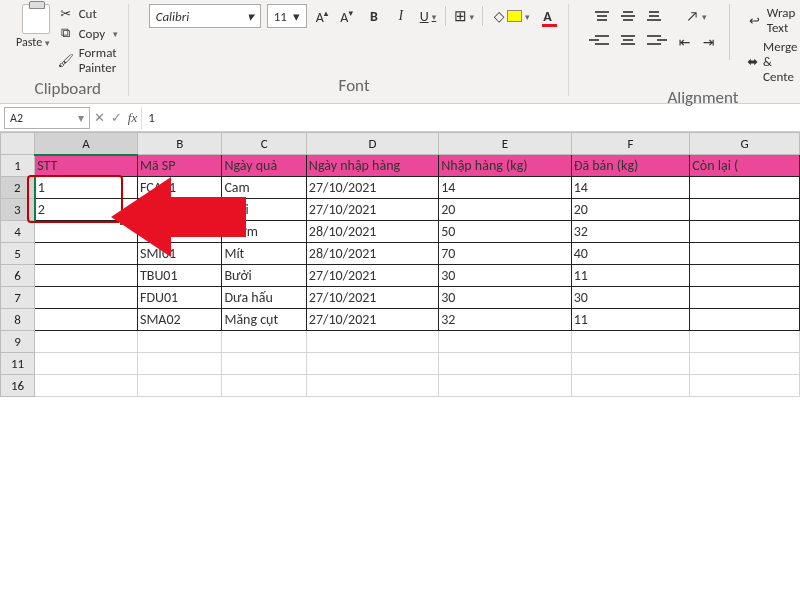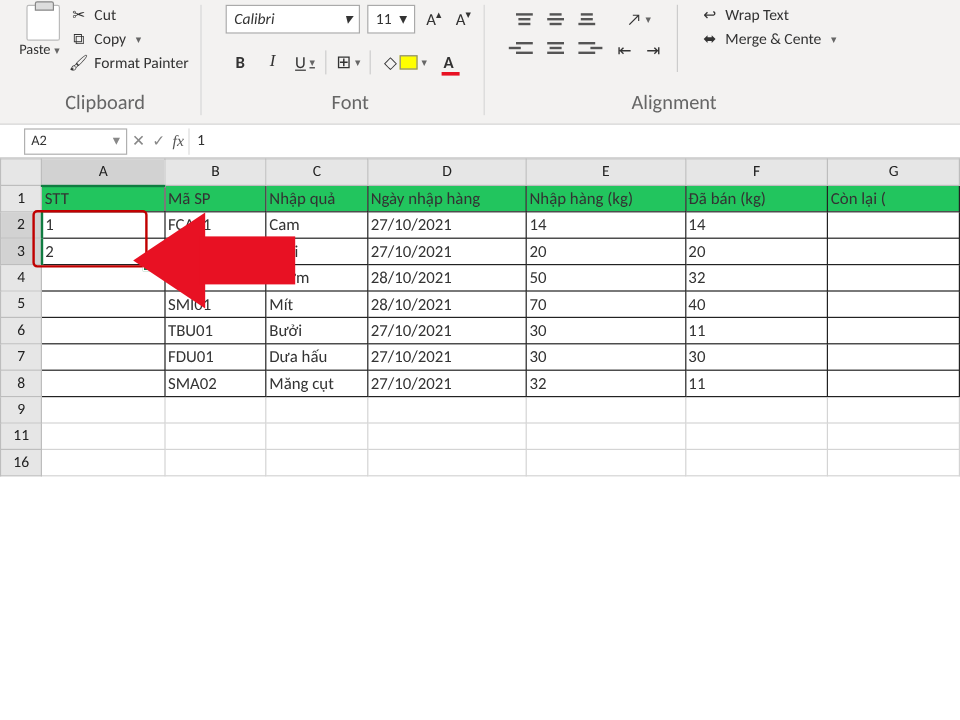--- a/index.html
+++ b/index.html
@@ -40,37 +40,37 @@
 
 .align-grid { display:grid; grid-template-columns: repeat(3, 26px); grid-template-rows: repeat(2, 24px); gap:0; }
 .align-btn{ display:flex; flex-direction:column; align-items:center; justify-content:center; cursor:pointer; gap:2px;}
 .al-line{width:14px;height:2px;background:#555;}
 .al-line.s{width:10px;}
 .indent-col{display:flex; flex-direction:column; gap:2px;}
 .wrap-col{display:flex; flex-direction:column; gap:2px; margin-left:8px;}
 .wrap-row{display:flex; align-items:center; gap:5px; font-size:13px; cursor:pointer; padding:1px 2px;}
 
 
-.fx-bar { display: flex; align-items: center; border-bottom: 1px solid #ccc; height: 28px; padding: 2px 20px; gap: 4px; background:#fff;}
+.fx-bar { display: flex; align-items: center; border-bottom: 1px solid #ccc; height: 28px; padding: 2px 4px; gap: 4px; background:#fff;}
 .name-box { width: 86px; height: 22px; border: 1px solid #b0b0b0; display: flex; align-items: center; padding: 0 5px; font-size: 12px; justify-content: space-between; background:#fff;}
 .fx-btns{display:flex; gap:6px; align-items:center; color:#888;}
 .fx-ic{font-style:italic; font-family:"Times New Roman",serif; color:#555;}
 .fx-input-wrap{flex:1; display:flex; align-items:center; border-left: 1px solid #ddd; height:22px; padding-left:6px;}
 .fx-val{font-size:13px;}
 
 
 .sheet-area{position:relative;}
 .sheet{border-collapse:collapse; width:100%; table-layout:fixed;}
 .sheet th, .sheet td{border:1px solid #d4d4d4; height:22px; font-size:14px; padding:0 2px; text-align:left; overflow:hidden; white-space:nowrap;}
 .sheet thead th{background:#e6e6e6; border-color:#bdbdbd; text-align:center; font-weight:normal; font-size:13px; color:#222;}
 .sheet .rownum{width:30px; background:#e6e6e6; text-align:center; color:#222; font-size:13px; border-color:#bdbdbd;}
 .col-sel-hdr{background:#d2d2d2 !important; border-bottom:2px solid #107c41 !important;}
 .row-sel-hdr{background:#d2d2d2 !important; border-right:2px solid #107c41 !important;}
 .corner{width:30px; background:#e6e6e6;}
-.hdr-row td:not(.rownum){background:#22c55e; font-weight:normal;}
+.hdr-row td:not(.rownum){background:#ec4899; font-weight:normal;}
 .num{text-align:right;}
 .bordered td:not(.rownum){border:1px solid #222 !important;}
 
 
 .sel-box-overlay{position:absolute; border:2px solid #c00000; border-radius:4px; pointer-events:none;}
 .fill-handle{position:absolute; width:6px; height:6px; background:#107c41; border:1px solid #fff; pointer-events:none;}
 .arrow{position:absolute; pointer-events:none;}
 .arrow-body{position:absolute; width:80px; height:40px; background:#e81123;}
 .arrow-head{position:absolute; width:0; height:0; border-top:40px solid transparent; border-bottom:40px solid transparent; border-right:60px solid #e81123;}
 </style>
@@ -96,21 +96,21 @@
         <div class="citem">
           <span class="ico">🖌</span>
           <span>Format Painter</span>
         </div>
       </div>
     </div>
     <div class="group-label">Clipboard</div>
   </div>
 
   <div class="group">
-    <div class="group-body" style="flex-direction:column; align-items:flex-start;">
+    <div class="group-body" style="flex-direction:row; align-items:flex-start;">
       <div class="font-row1">
         <div class="sel-box font-name">
           <span>Calibri</span>
             <span>▾</span>
         </div>
         <div class="sel-box font-size">
           <span>11</span>
             <span>▾</span>
         </div>
         <span class="afont"><span>A</span><sup style="font-size:9px;">▴</sup></span>
@@ -217,21 +217,21 @@
           <th style="width:116px" class="">E</th>
           <th style="width:104px" class="">F</th>
           <th style="width:96px" class="">G</th>
         </tr>
       </thead>
       <tbody>
         <tr class="hdr-row bordered">
           <td class="rownum">1</td>
           <td>STT</td>
           <td>Mã SP</td>
-          <td>Nhập quả</td>
+          <td>Ngày quả</td>
           <td>Ngày nhập hàng</td>
           <td>Nhập hàng (kg)</td>
           <td>Đã bán (kg)</td>
           <td>Còn lại (</td>
         </tr>
         <tr class="bordered">
           <td class="rownum row-sel-hdr">2</td>
           <td class="num">1</td>
           <td class="">FCA01</td>
           <td class="">Cam</td>

